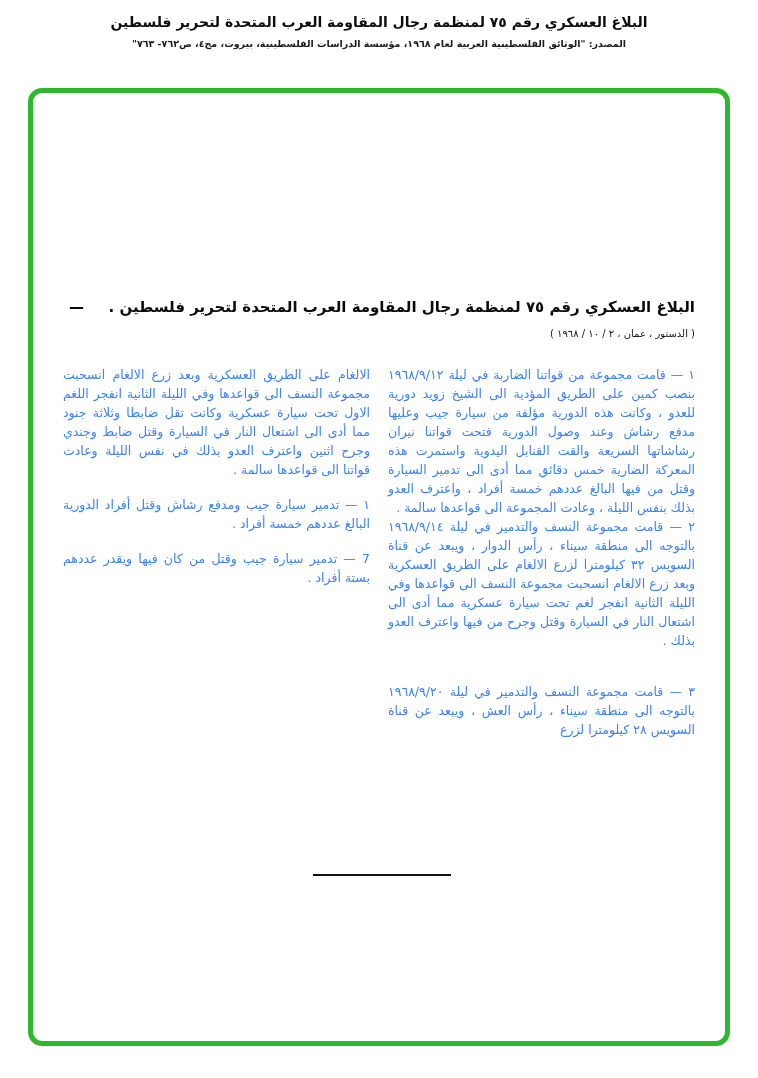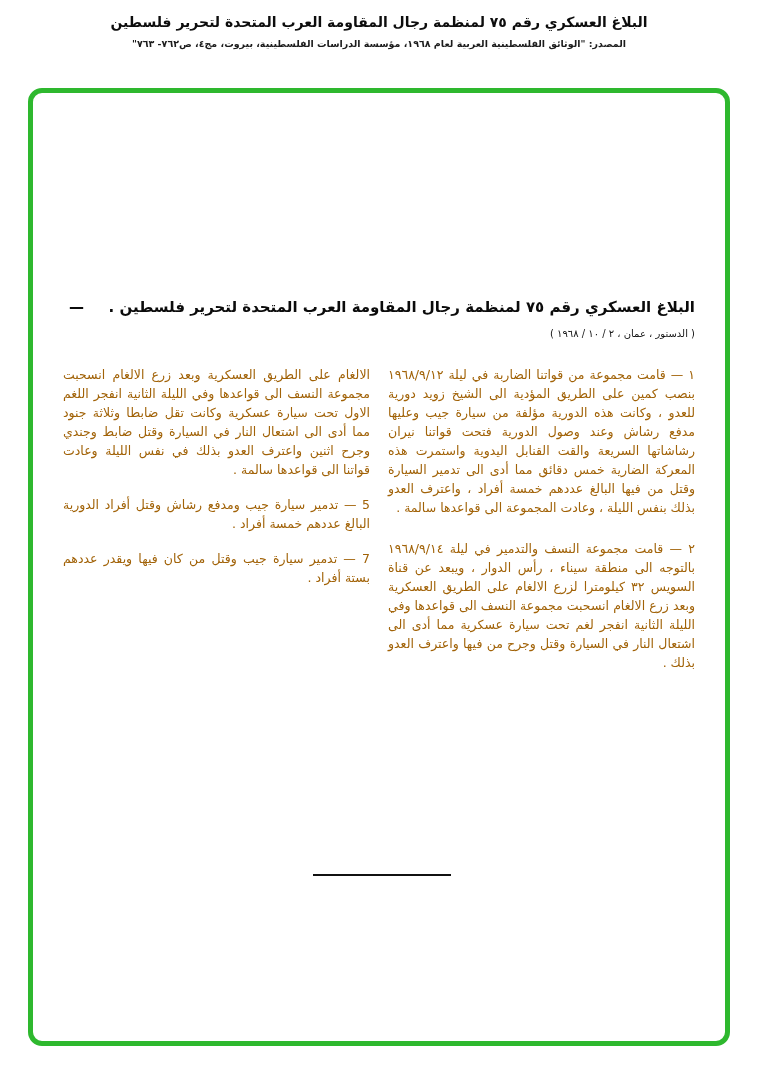--- a/index.html
+++ b/index.html
@@ -94,24 +94,24 @@
     display: flex;
     flex-direction: row;        
     gap: 18px;
     margin-top: 26px;
   }
   .col {
     flex: 1 1 0;
     font-size: 12.5px;
     line-height: 19px;
     text-align: justify;
-    color: #a16207;
+    color: #3b82f6;
   }
   .col p { margin: 0; }
-  .col-right p + p { margin-top: 22px; }
+  .col-right p + p { }
   .col-right p.extra-gap { margin-top: 32px; }
   .col-left p + p { margin-top: 16px; }
   .loss-heading {
     margin-right: 200px;
     white-space: nowrap;
   }
 
   
   .bottom-rule {
     position: absolute;
@@ -140,25 +140,26 @@
         <span class="title-dash">—</span>
       </div>
 
       <div class="dateline">( الدستور ، عمان ، ٢ / ١٠ / ١٩٦٨ )</div>
 
       <div class="columns">
 
         <div class="col col-right">
           <p>١ — قامت مجموعة من قواتنا الضاربة في ليلة ١٩٦٨/٩/١٢ بنصب كمين على الطريق المؤدية الى الشيخ زويد دورية للعدو ، وكانت هذه الدورية مؤلفة من سيارة جيب وعليها مدفع رشاش وعند وصول الدورية فتحت قواتنا نيران رشاشاتها السريعة والقت القنابل اليدوية واستمرت هذه المعركة الضارية خمس دقائق مما أدى الى تدمير السيارة وقتل من فيها البالغ عددهم خمسة أفراد ، واعترف العدو بذلك بنفس الليلة ، وعادت المجموعة الى قواعدها سالمة .</p>
           <p>٢ — قامت مجموعة النسف والتدمير في ليلة ١٩٦٨/٩/١٤ بالتوجه الى منطقة سيناء ، رأس الدوار ، ويبعد عن قناة السويس ٣٢ كيلومترا لزرع الالغام على الطريق العسكرية وبعد زرع الالغام انسحبت مجموعة النسف الى قواعدها وفي الليلة الثانية انفجر لغم تحت سيارة عسكرية مما أدى الى اشتعال النار في السيارة وقتل وجرح من فيها واعترف العدو بذلك .</p>
+          <p class="extra-gap">٣ — قامت مجموعة النسف والتدمير في ليلة ١٩٦٨/٩/٢٠ بالتوجه الى منطقة سيناء ، رأس العش ، ويبعد عن قناة السويس ٢٨ كيلومترا لزرع</p>
         </div>
 
         <div class="col col-left">
           <p>الالغام على الطريق العسكرية وبعد زرع الالغام انسحبت مجموعة النسف الى قواعدها وفي الليلة الثانية انفجر اللغم الاول تحت سيارة عسكرية وكانت تقل ضابطا وثلاثة جنود مما أدى الى اشتعال النار في السيارة وقتل ضابط وجندي وجرح اثنين واعترف العدو بذلك في نفس الليلة وعادت قواتنا الى قواعدها سالمة .</p>
-          <p>5 — تدمير سيارة جيب ومدفع رشاش وقتل أفراد الدورية البالغ عددهم خمسة أفراد .</p>
+          <p>١ — تدمير سيارة جيب ومدفع رشاش وقتل أفراد الدورية البالغ عددهم خمسة أفراد .</p>
           <p>7 — تدمير سيارة جيب وقتل من كان فيها ويقدر عددهم بستة أفراد .</p>
         </div>
 
       </div>
 
       <div class="bottom-rule"></div>
 
     </div>
   </div>
 

